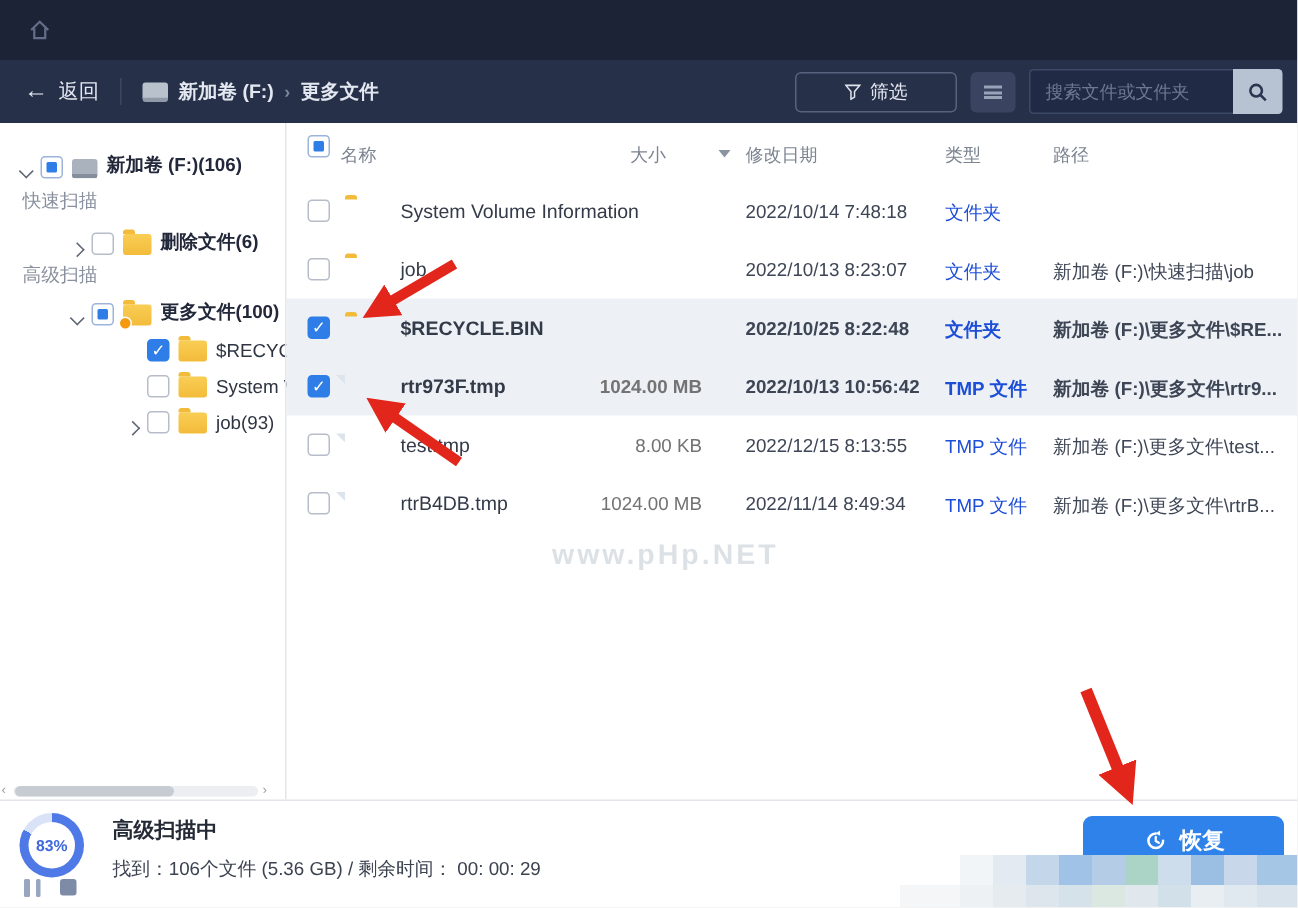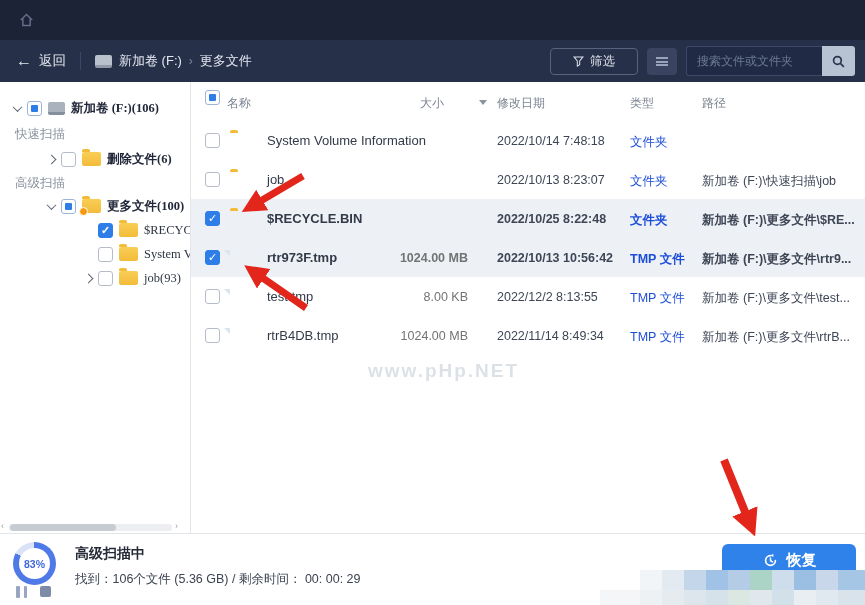--- a/index.html
+++ b/index.html
@@ -18,43 +18,43 @@
   .tb-ico { width:18px; height:18px; display:flex; align-items:center; justify-content:center; cursor:pointer; }
   .glyph { color:#9aa3b5; font-size:14px; line-height:1; }
   .glyph.dim { color:#4d576f; }
 
   
   .toolbar { position:absolute; left:0; top:40px; width:865px; height:42px; background:#273049;
              display:flex; align-items:center; }
   .back { display:flex; align-items:center; gap:7px; margin-left:16px; color:#e2e7f0; font-size:13.5px; cursor:pointer; }
   .back .arr { font-size:16px; line-height:1; }
   .vdiv { width:1px; height:18px; background:#3c4763; margin:0 14px; }
-  .crumbs { display:flex; align-items:center; gap:7px; color:#e2e7f0; font-size:13px; }
+  .crumbs { display:flex; align-items:center; gap:7px; color:#e2e7f0; font-size:13px;font-weight:bold; }
   .crumb-sep { color:#7c87a2; font-size:12px; }
   .drive-ico { width:17px; height:13px; background:#b9c1cd; border-radius:2px; border-bottom:3px solid #8f99a8; }
   .toolbar-right { position:absolute; right:10px; top:0; height:42px; display:flex; align-items:center; gap:9px; }
-  .filter-btn { height:27px; padding:0 22px; border:1px solid #57627f; border-radius:4px; color:#e2e7f0;
+  .filter-btn { height:27px; padding:0 32px; border:1px solid #57627f; border-radius:4px; color:#e2e7f0;
                 font-size:12.5px; display:flex; align-items:center; gap:6px; cursor:pointer; }
   .view-btn { width:30px; height:27px; background:#3a4460; border-radius:4px; display:flex; align-items:center;
               justify-content:center; cursor:pointer; }
   .view-btn .bars { width:12px; height:9px; border-top:2px solid #98a2b8; border-bottom:2px solid #98a2b8; position:relative; }
   .view-btn .bars::after { content:""; position:absolute; left:0; top:2.5px; width:12px; height:2px; background:#98a2b8; }
   .searchbox { display:flex; align-items:stretch; height:30px; }
   .searchbox input { width:136px; background:#202a44; border:1px solid #3c4966; border-right:none;
                      border-radius:3px 0 0 3px; color:#c9d1e2; font-size:12px; padding:0 10px; outline:none; }
   .searchbox input::placeholder { color:#6d7994; }
   .search-go { width:33px; background:#b7c3d3; border-radius:0 3px 3px 0; display:flex; align-items:center;
                justify-content:center; cursor:pointer; }
 
   
   .content { position:absolute; left:0; top:82px; width:865px; height:451px; background:#fff; }
   .sidebar { position:absolute; left:0; top:0; width:190px; height:451px; background:#fff; }
   .side-divider { position:absolute; left:190px; top:0; width:1px; height:451px; background:#e3e6ea; }
-  .tree-row { position:absolute; height:22px; display:flex; align-items:center; gap:6px; font-size:12.5px;
-              color:#2e3542; cursor:pointer; white-space:nowrap;font-family:Liberation Serif, serif; }
+  .tree-row { position:absolute; height:22px; display:flex; align-items:flex-end; gap:6px; font-size:12.5px;
+              color:#2e3542; cursor:pointer; white-space:nowrap; }
   .tree-row.bold { font-weight:bold; color:#22283a; }
   .tree-section { position:absolute; font-size:12.5px; color:#8a919e; }
   .chev { width:7px; height:7px; border-right:1.6px solid #5d6573; border-bottom:1.6px solid #5d6573; flex:0 0 auto; }
   .chev.down { transform:rotate(45deg) translate(-1px,-1px); }
   .chev.right { transform:rotate(-45deg); }
   .cb { width:15px; height:15px; border:1px solid #b6bdc9; border-radius:3px; background:#fff; flex:0 0 auto;
         position:relative; cursor:pointer; }
   .cb.indet { border-color:#9cb4da; }
   .cb.indet::after { content:""; position:absolute; left:3px; top:3px; width:7px; height:7px; background:#2f7ee8; border-radius:1px; }
   .cb.checked { background:#2f7ee8; border-color:#2f7ee8; }
@@ -263,21 +263,21 @@
         <span class="cell-date">2022/10/13 10:56:42</span>
         <span class="cell-type">TMP 文件</span>
         <span class="cell-path">新加卷 (F:)\更多文件\rtr9...</span>
       </div>
 
       <div class="trow" style="top:195px;">
         <span class="cb"></span>
         <span class="icon-slot"><span class="fileico"></span></span>
         <span class="cell-name">test.tmp</span>
         <span class="cell-size">8.00 KB</span>
-        <span class="cell-date">2022/12/2 8:13:55</span>
+        <span class="cell-date">2022/12/15 8:13:55</span>
         <span class="cell-type">TMP 文件</span>
         <span class="cell-path">新加卷 (F:)\更多文件\test...</span>
       </div>
 
       <div class="trow" style="top:234px;">
         <span class="cb"></span>
         <span class="icon-slot"><span class="fileico"></span></span>
         <span class="cell-name">rtrB4DB.tmp</span>
         <span class="cell-size">1024.00 MB</span>
         <span class="cell-date">2022/11/14 8:49:34</span>

